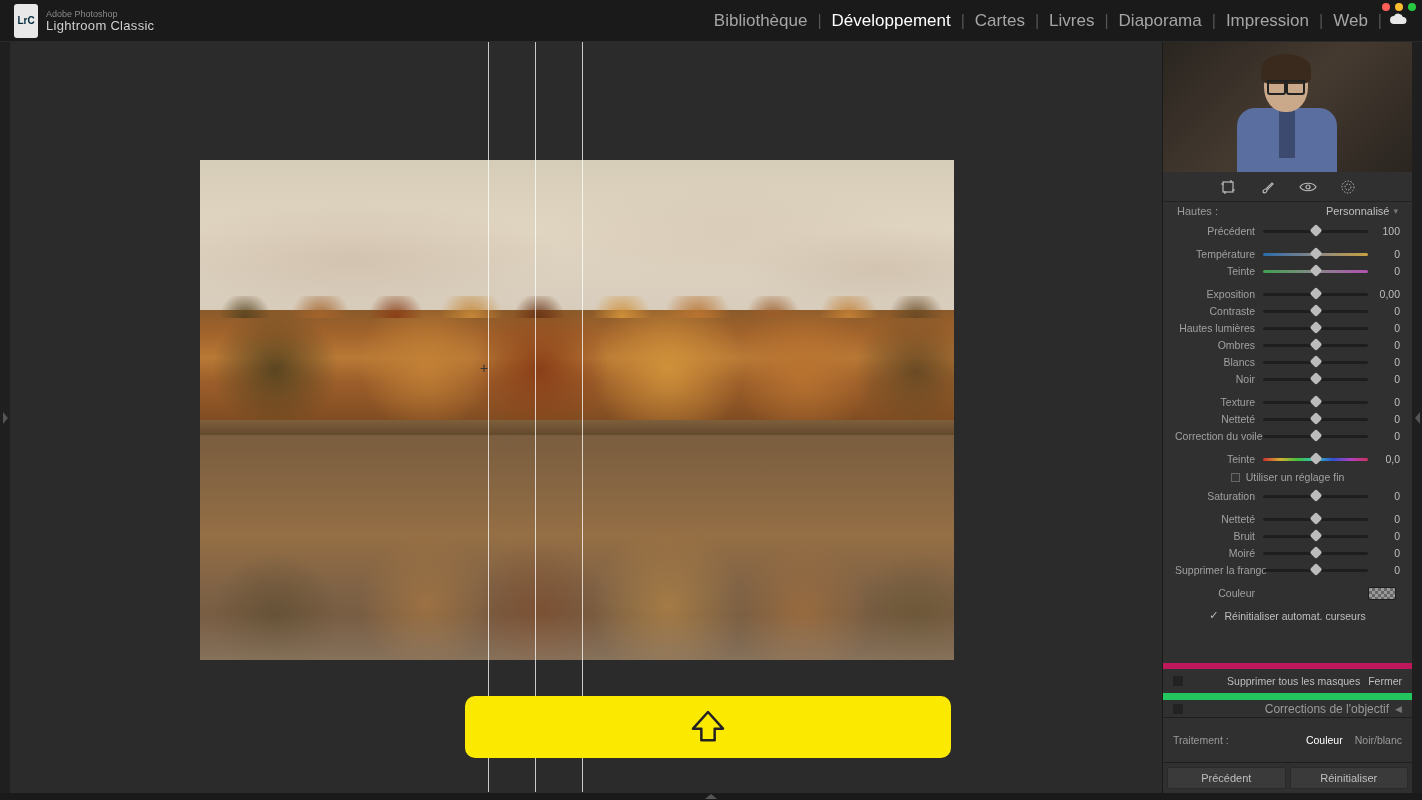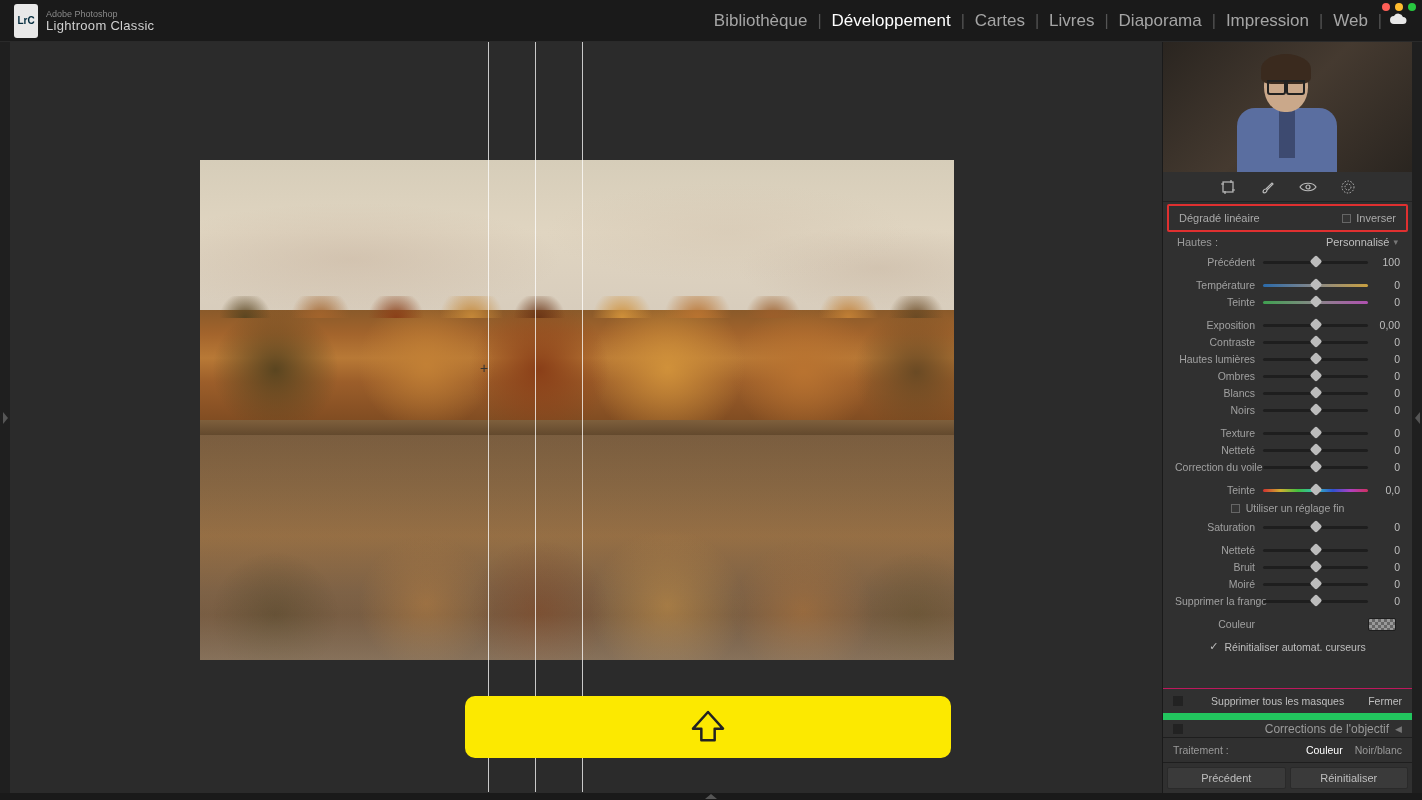--- a/index.html
+++ b/index.html
@@ -91,31 +91,31 @@
 .fine-row { display:flex; align-items:center; justify-content:center; gap:6px; color:#a0a0a0; font-size:10.5px; margin:4px 0 5px;}
 .fine-row .mini-check { }
 
 .color-row { display:flex; align-items:center; height:16px;}
 .color-row .label { width: 88px; text-align: right; padding-right: 8px; color: #a0a0a0; font-size: 10.5px;}
 .color-row .spacer { flex:1; }
 .color-swatch { width: 28px; height: 13px; background: repeating-conic-gradient(#666 0 25%, #999 0 50%) 0 0/6px 6px; border:1px solid #1e1e1e; border-radius:2px; margin-right: 4px;}
 
 .reset-row { display:flex; align-items:center; justify-content:center; gap:6px; color:#bfbfbf; font-size:10.5px; margin-top: 8px; margin-bottom: 8px;}
 
-.actions { border-top: 1px solid #be185d; padding: 6px 10px; display:flex; align-items:center; gap:24px; font-size:10.5px; color:#bfbfbf; }
+.actions { border-top: 6px solid #be185d; padding: 6px 10px; display:flex; align-items:center; gap:8px; font-size:10.5px; color:#bfbfbf; }
 .actions .sq { width:10px;height:10px;background:#222;}
 .actions .al { margin-left:auto; cursor:pointer;}
 .actions .ar { cursor:pointer;}
 
 .panel-row { border-top: 7px solid #22c55e; height: 24px; display: flex; align-items: center; padding: 0 10px; font-size: 12px; color: #9a9a9a;}
 .panel-row .t { margin-left: auto; margin-right: 6px; }
 .panel-row .sq { width:10px;height:10px;background:#222;}
 .panel-row .tri { color:#777; font-size: 9px;}
 
-.treatment-row { border-top: 1px solid #1e1e1e; padding: 6px 10px; display:flex; align-items:flex-end; font-size: 10.5px; color:#9a9a9a; }
+.treatment-row { border-top: 1px solid #1e1e1e; padding: 16px 10px; display:flex; align-items:flex-end; font-size: 10.5px; color:#9a9a9a; }
 .treatment-row .t { margin-left:auto; display:flex; gap: 12px;}
 .treatment-row .t span { cursor:pointer; }
 .treatment-row .t .active { color:#fff;}
 
 .bottom-buttons { display:flex; gap:4px; padding: 4px; border-top: 1px solid #1e1e1e;}
 .bottom-buttons .btn { flex:1; height: 22px; background:#3a3a3a; border:1px solid #2a2a2a; display:flex;align-items:center;justify-content:center; font-size:11px; color:#bfbfbf; cursor:pointer; border-radius:2px;}
 .filmstrip-bar { height: 7px; background: #1a1a1a; display:flex; align-items:center; justify-content:center;}
 
 .mac-dots { position:absolute; top:3px; right:6px; display:flex; gap:5px;}
 .mac-dots span{width:8px;height:8px;border-radius:50%;}
@@ -219,27 +219,20 @@
           </svg>
         </div>
       <div class="tool">
           <svg width="16" height="16" viewBox="0 0 16 16">
             <circle cx="8" cy="8" r="6" fill="none" stroke="#bbb" stroke-width="1" stroke-dasharray="1.5 1.5"></circle>
             <circle cx="8" cy="8" r="3" fill="none" stroke="#bbb" stroke-width="1" stroke-dasharray="1.5 1.5"></circle>
           </svg>
         </div>
     </div>
 
-    <div class="mask-header">
-      <span class="title">Dégradé linéaire</span>
-      <span class="right">
-        <span class="mini-check"></span>
-        <span>Inverser</span>
-      </span>
-    </div>
 
     <div class="effect-row">
       <span class="label">Hautes :</span>
       <span class="value">
           <span>Personnalisé</span>
           <span class="small-toggle">▾</span>
         </span>
     </div>
 
     <div class="sliders-wrap" id="sliders">
@@ -306,21 +299,21 @@
           </div>
           <div class="slider-row">
             <div class="label">Blancs</div>
             <div class="track-wrap">
               <div class="track "></div>
               <div class="thumb" style="left: 50%;"></div>
             </div>
             <div class="value">0</div>
           </div>
           <div class="slider-row">
-            <div class="label">Noirs</div>
+            <div class="label">Noir</div>
             <div class="track-wrap">
               <div class="track "></div>
               <div class="thumb" style="left: 50%;"></div>
             </div>
             <div class="value">0</div>
           </div>
         </div>
         <div class="slider-group">
           <div class="slider-row">
             <div class="label">Texture</div>

